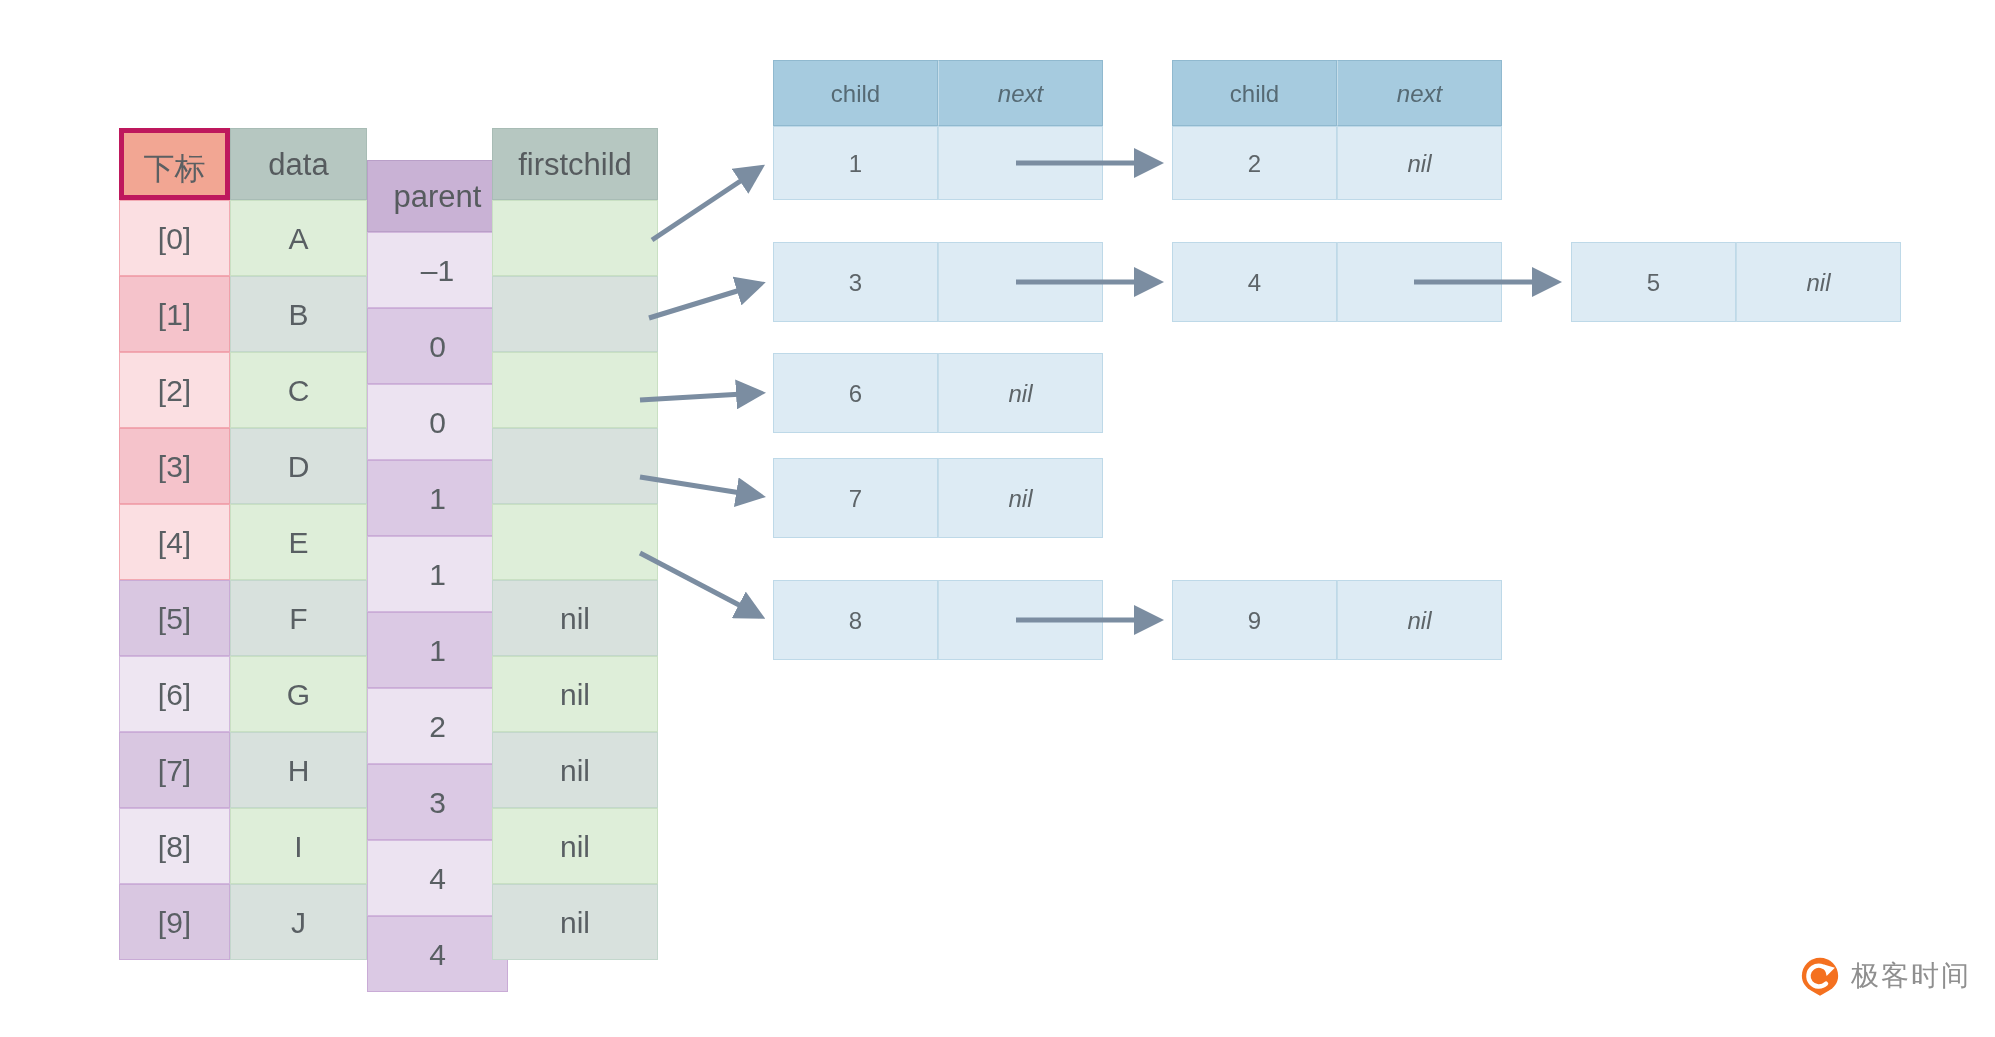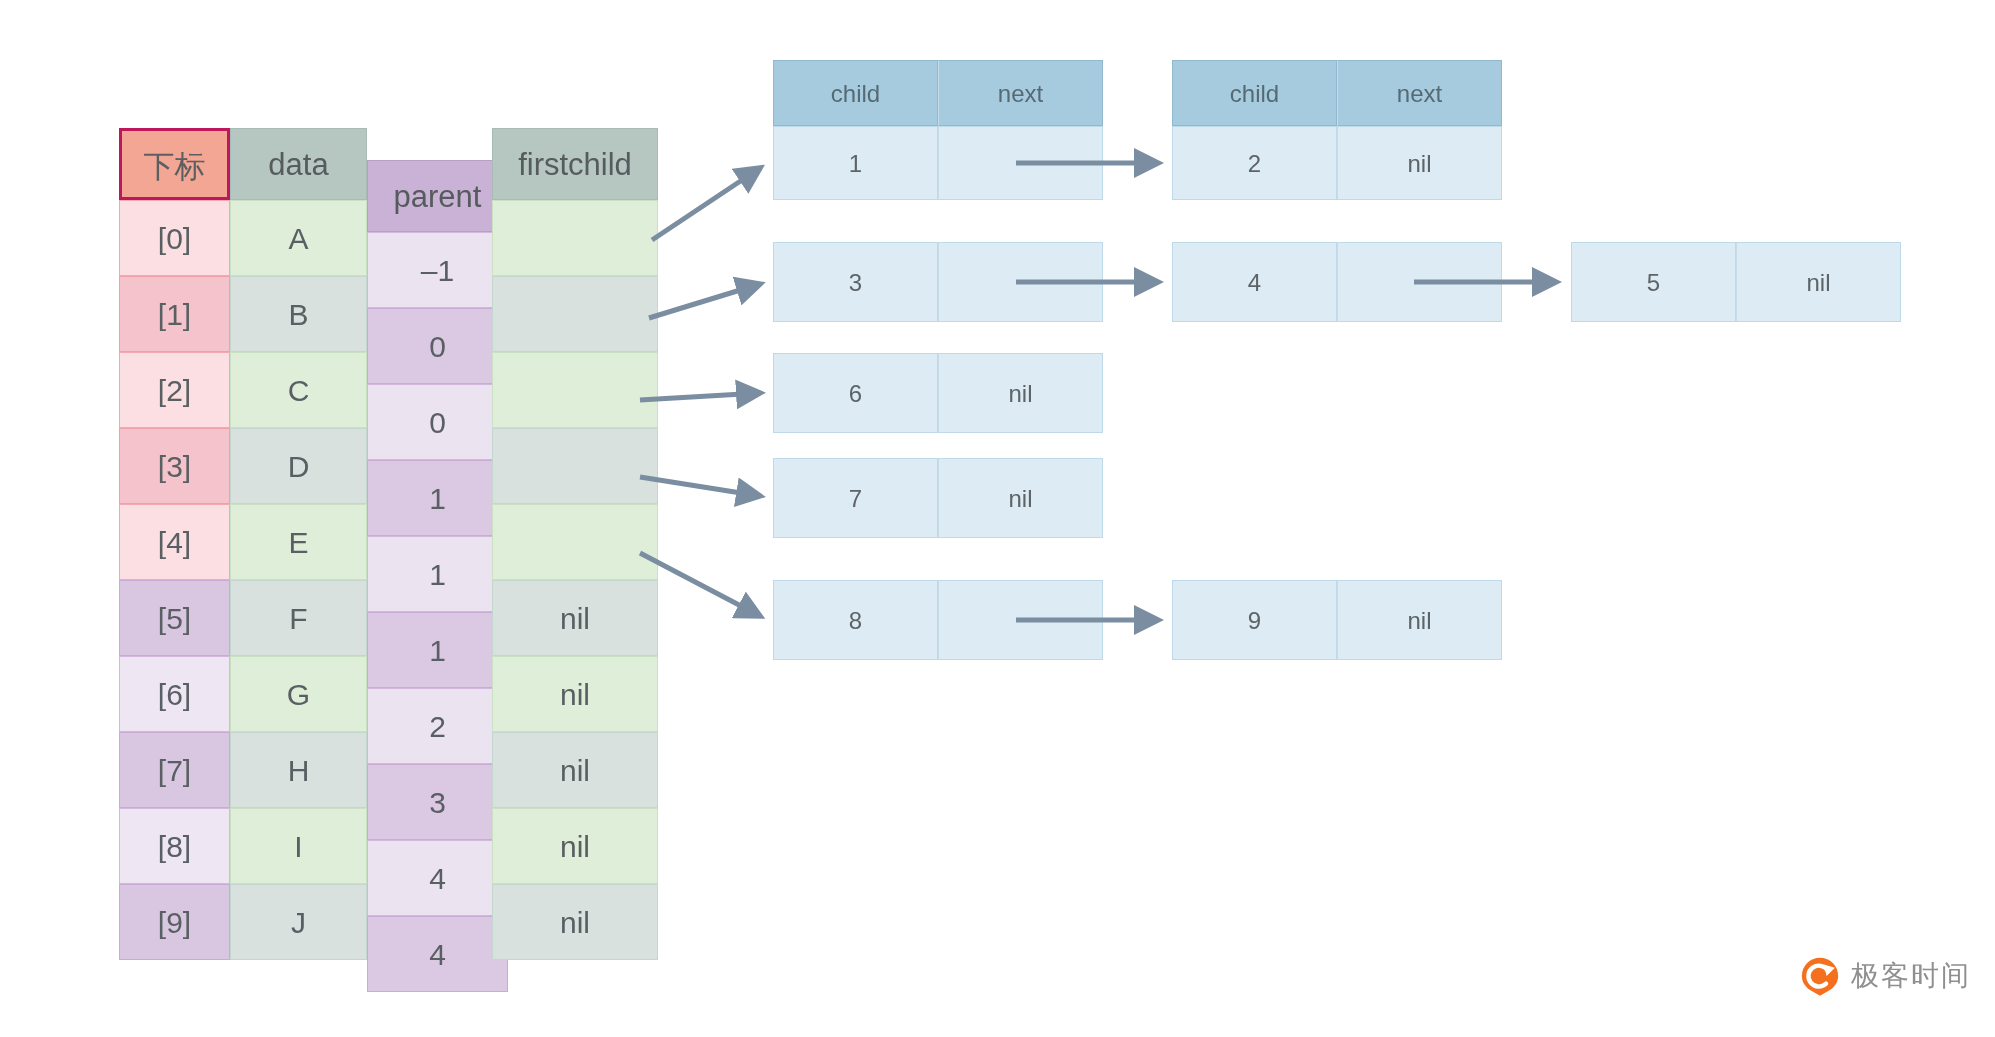--- a/index.html
+++ b/index.html
@@ -9,39 +9,39 @@
   
   .tcol{position:absolute;top:128px;}
   .col-index{left:119px;width:111px;}
   .col-data{left:230px;width:137px;}
   .col-parent{left:367px;width:141px;margin-top:32px;}
   .col-first{left:492px;width:166px;}
   .cell{box-sizing:border-box;width:100%;text-align:center;color:#595f63;}
   .thead{height:72px;line-height:72px;font-size:31px;}
   .trow{height:76px;line-height:76px;font-size:30px;}
 
-  .h-pink{background:#f2a693;border:3px solid #be185d;color:#5b5f62;}
+  .h-pink{background:#f2a693;border:5px solid #be185d;color:#5b5f62;}
   .h-green{background:#b6c7c1;border:1px solid #a8bcb5;color:#565b5e;}
   .h-purple{background:#c9b2d5;border:1px solid #b99fc8;color:#565b5e;}
 
   .pink-l{background:#fbdfe2;border:1px solid #f2a9b2;}
   .pink-d{background:#f5c3cb;border:1px solid #f0a0ab;}
   .vio-l{background:#eee6f2;border:1px solid #d2b8dd;}
   .vio-d{background:#d9c7e1;border:1px solid #c9abd6;}
   .grn-l{background:#deeed9;border:1px solid #c9e0c3;}
   .grn-d{background:#d8e1dd;border:1px solid #c3d7cc;}
   .pur-l{background:#ece3f1;border:1px solid #d2b8dd;}
   .pur-d{background:#dbc9e4;border:1px solid #c9abd6;}
 
   
   .lnode{position:absolute;}
   .lrow{display:flex;}
   .lcell{box-sizing:border-box;width:165px;background:#ddebf4;border:1px solid #bed9e8;
          color:#5d6468;font-size:24px;text-align:center;}
-  .lcell.second{border-left:1px solid #c6dde9;}
+  .lcell.second{border-left:1px solid #c6dde9;font-style:italic;}
   .lhead{background:#a6cbdf;border:1px solid #90b9cf;color:#566a74;}
   .h66{height:66px;line-height:66px;}
   .h74{height:74px;line-height:74px;}
   .h80{height:80px;line-height:80px;}
 
   
   .arrows{position:absolute;left:0;top:0;width:1995px;height:1037px;pointer-events:none;}
 
   
   .logo{position:absolute;left:1798px;top:954px;display:flex;align-items:center;gap:9px;}

